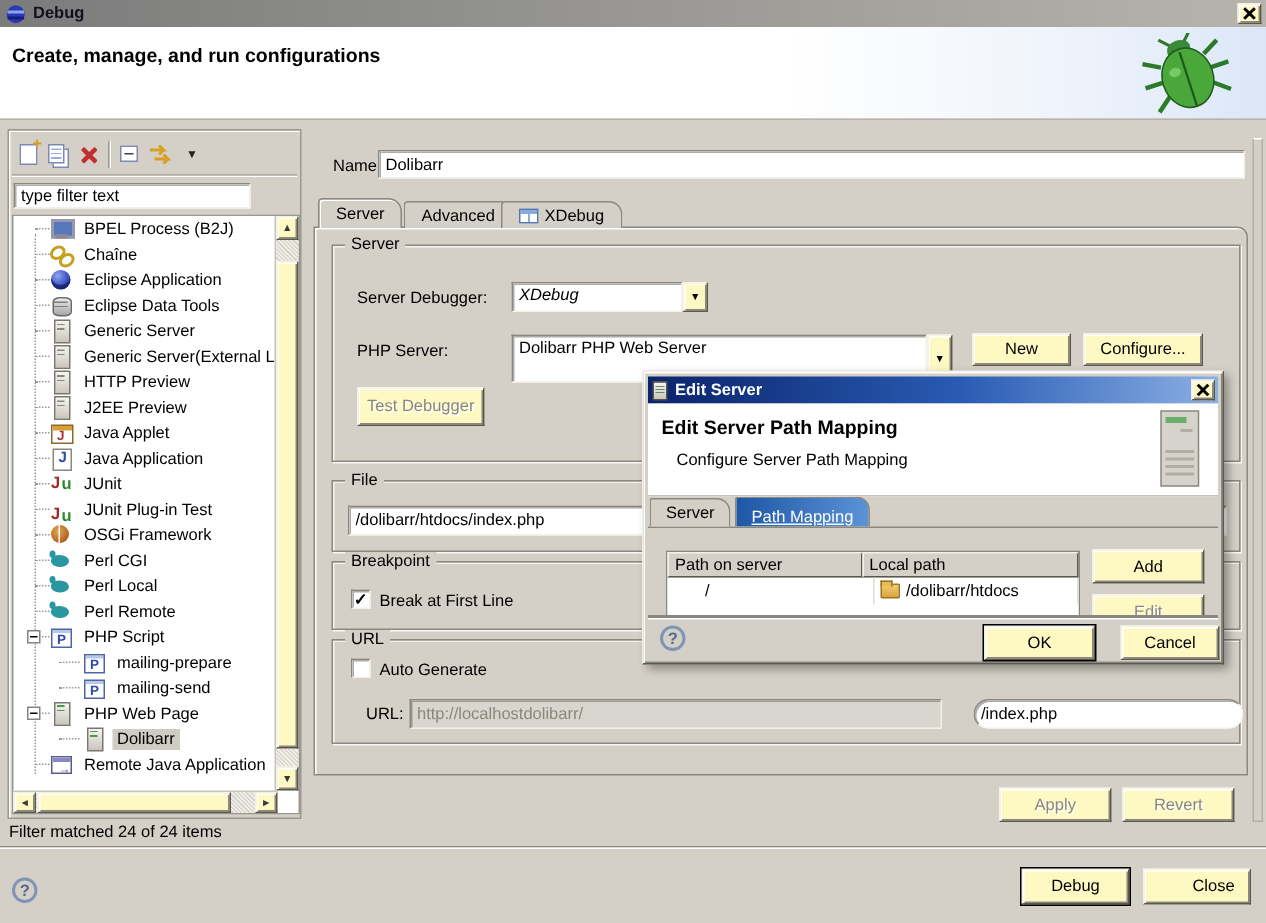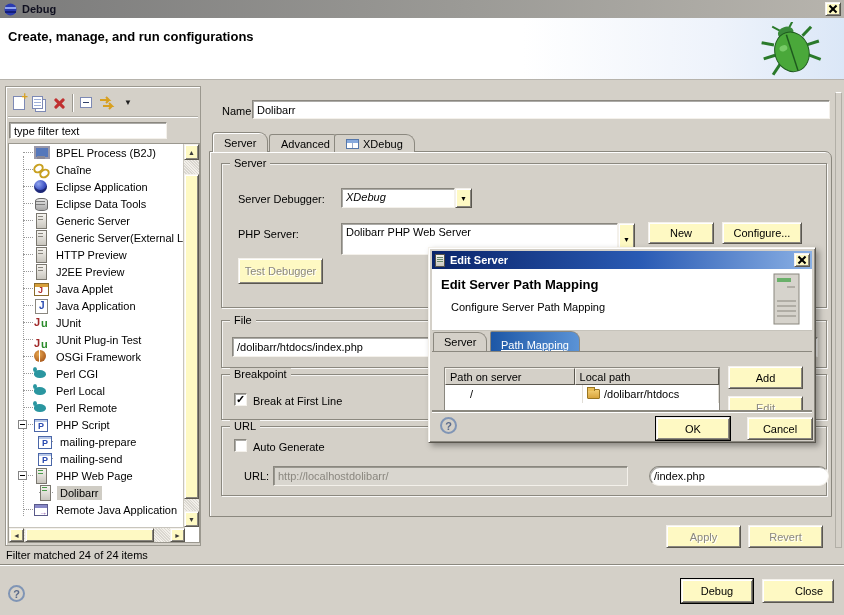--- a/index.html
+++ b/index.html
@@ -54,21 +54,21 @@
   .tb-collapse { width:12px; height:11px; background:#fff; border:1px solid #7d89b4; position:relative; }
   .tb-collapse::after { content:""; position:absolute; left:2px; top:4px; width:6px; height:1px; background:#30406a; }
   .tb-menu { font-size:8px; color:#202020; }
   .filter-input { position:absolute; left:3px; top:35px; width:158px; height:17px; }
   .treebox { position:absolute; left:2px; top:56px; width:192px; height:400px; background:#fff;
              border:1px solid #9b988f; }
   .rows { position:absolute; left:0; top:0; width:175px; height:383px; overflow:hidden;border-radius:16px; }
   .rows::before { content:""; position:absolute; left:14px; top:12px; height:360px; border-left:1px dotted #9a9a9a; }
   .trow { position:relative; height:17px; display:flex; align-items:center; padding-left:24px; }
   .trow::before { content:""; position:absolute; left:14px; top:8px; width:10px; border-top:1px dotted #9a9a9a; }
-  .trow.d1 { padding-left:28px; }
+  .trow.d1 { padding-left:46px; }
   .trow.d1::before { left:30px; width:14px; }
   .tlabel { padding:1px 3px; white-space:nowrap; }
   .trow.sel .tlabel { background:#cfccc4; }
   .expander { position:absolute; left:9px; top:4px; width:9px; height:9px; background:#fff; border:1px solid #848484; }
   .expander::after { content:""; position:absolute; left:1px; top:3px; width:5px; height:1px; background:#000; }
   .status-text { left:6px; top:549px; }
 
   
   .sb-btn { display:flex; align-items:center; justify-content:center; font-size:7px; color:#3a3a3a; }
   .vsb { position:absolute; right:0; top:0; width:16px; height:383px;

